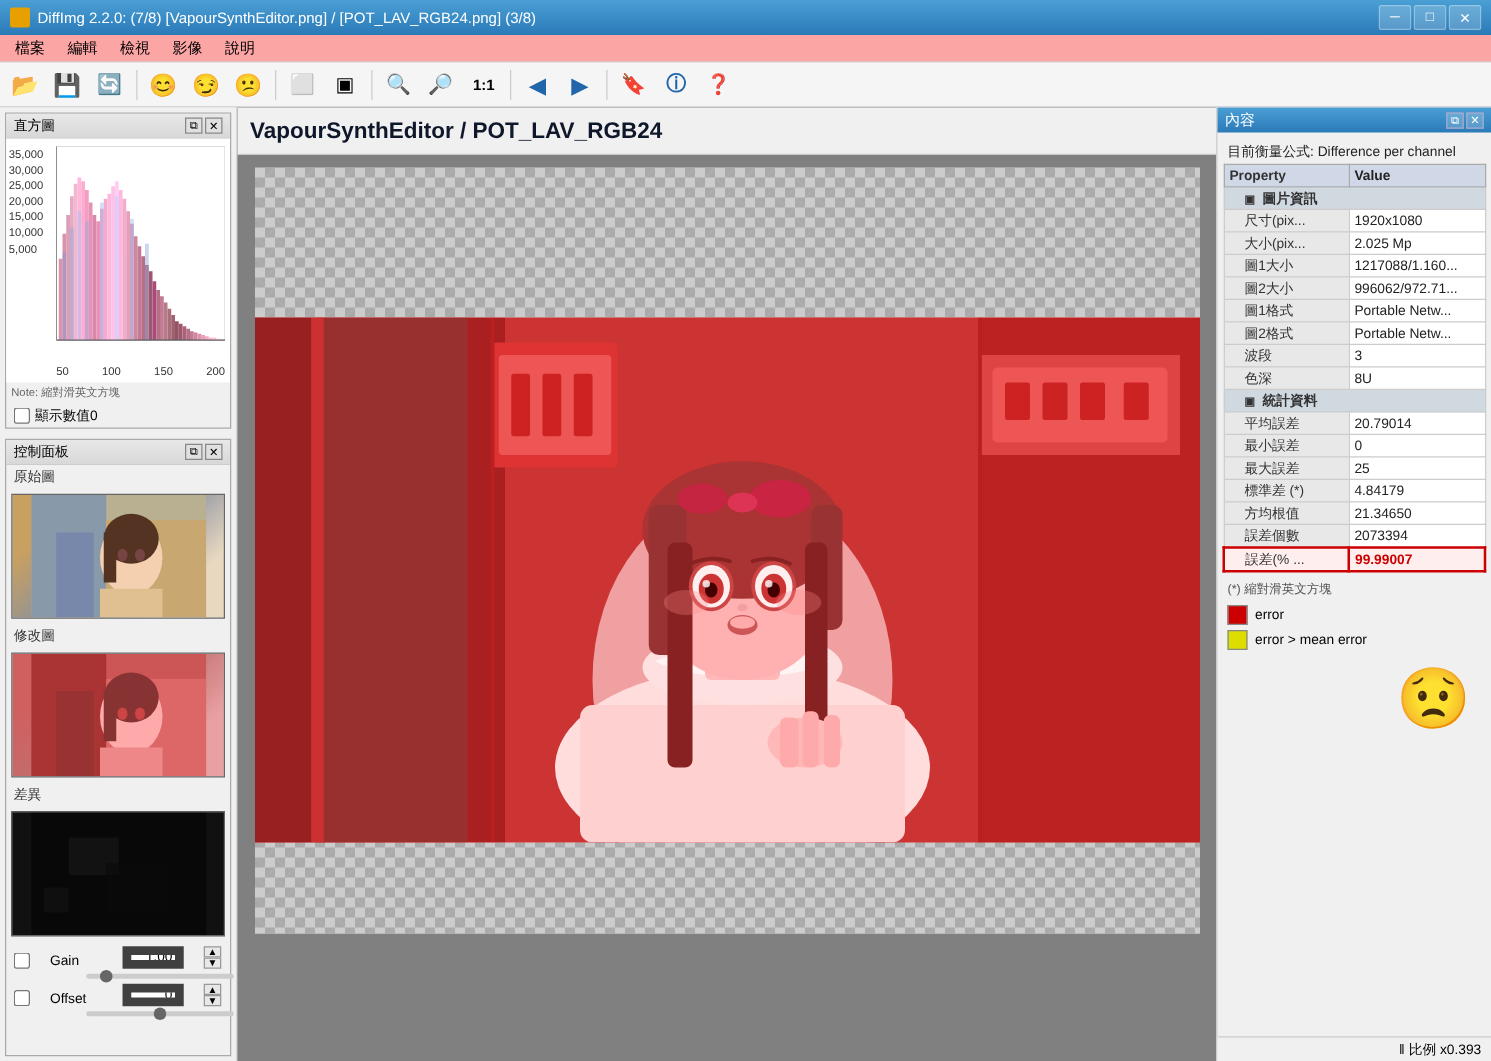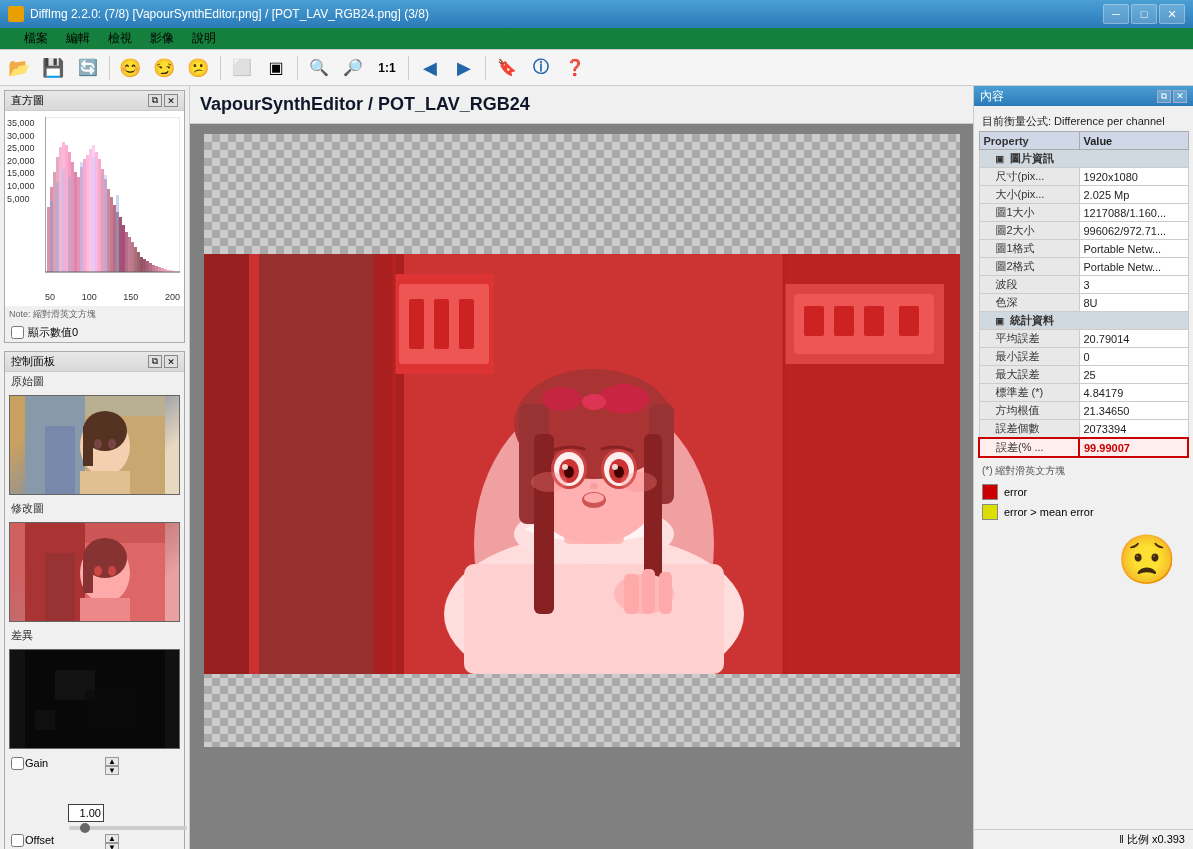--- a/index.html
+++ b/index.html
@@ -46,26 +46,26 @@
       border: 1px solid rgba(255,255,255,0.3);
       color: white;
       font-size: 11px;
       cursor: pointer;
       display: flex; align-items: center; justify-content: center;
       border-radius: 2px;
     }
 
     
     .menu-bar {
-      background: #15803d;
+      background: #fca5a5;
       border-bottom: 1px solid #ccc;
       height: 22px;
       display: flex;
       align-items: center;
-      padding: 0 16px;
+      padding: 0 4px;
       gap: 2px;
     }
     .menu-item {
       padding: 2px 8px;
       font-size: 12px;
       cursor: pointer;
       border-radius: 2px;
     }
 
     
@@ -175,36 +175,35 @@
     .thumb-diff {
       background: #111;
     }
 
     
     .gain-offset-section {
       padding: 4px 6px;
     }
     .control-row {
       display: flex;
-      align-items: flex-start;
-      gap: 1px;
+      align-items: flex-end;
+      gap: 16px;
       margin-bottom: 4px;
     }
     .control-label {
       width: 42px;
       font-size: 11px;
     }
     .control-input {
-      width: 36px;
+      width: 49px;
       height: 18px;
-      border: 1px solid #404040;
+      border: 7px solid #404040;
       font-size: 11px;
       text-align: right;
       padding: 0 2px;
-      margin-top: 47px;
     }
     .control-spinner {
       display: flex;
       flex-direction: column;
     }
     .spin-btn {
       width: 14px; height: 9px;
       border: 1px solid #999;
       background: #e8e8e8;
       font-size: 8px;

